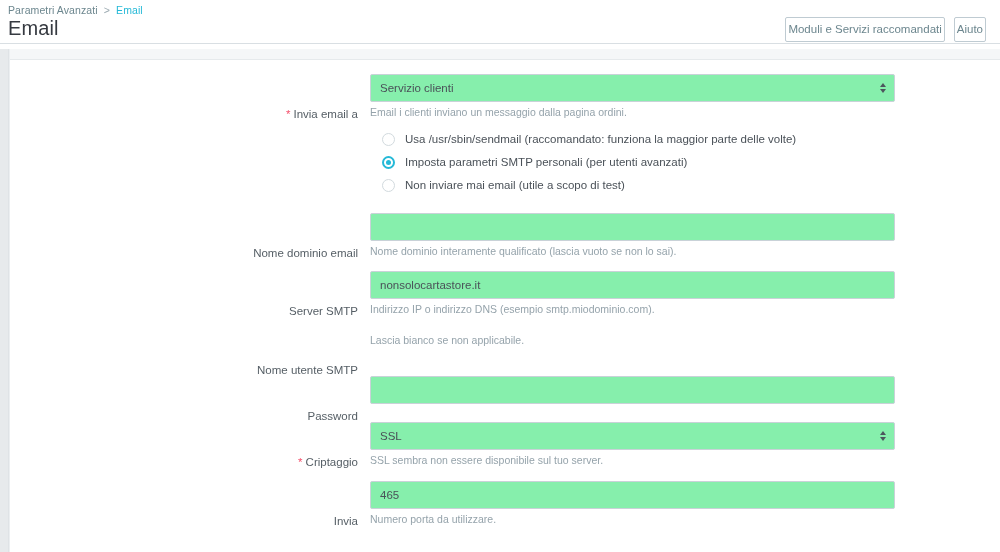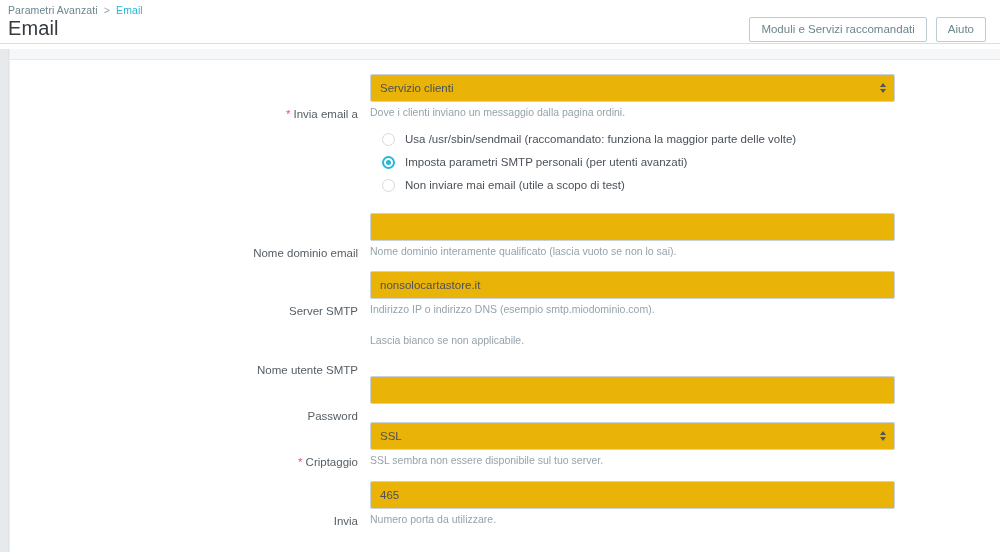--- a/index.html
+++ b/index.html
@@ -57,21 +57,21 @@
     right: 14px; top: 17px;
     display: flex;
     gap: 9px;
     align-items: center;
   }
   .hbtn {
     display: inline-flex;
     align-items: center;
     justify-content: center;
     height: 25px;
-    padding: 0 11px;
+    padding: 0 2px;
     font-size: 11.5px;
     color: #6c868e;
     background: #ffffff;
     border: 1px solid #bfcbd2;
     border-radius: 2px;
     cursor: pointer;
     white-space: nowrap;
     line-height: 1;
   }
 
@@ -130,21 +130,21 @@
 
   .field-input,
   .field-select {
     display: block;
     width: 525px;
     height: 28px;
     padding: 0 9px;
     font-size: 11.5px;
     font-family: "Liberation Sans", sans-serif;
     color: #4a5158;
-    background: #eab308;
+    background: #86efac;
     border: 1px solid #c9d2d8;
     border-radius: 2px;
     outline: none;
   }
   .field-input::placeholder { color: #b4bfc6; }
 
   .select-wrap { position: relative; width: 525px; }
   .field-select {
     -webkit-appearance: none;
     -moz-appearance: none;
@@ -259,21 +259,21 @@
           <div class="field-col">
             <div class="select-wrap">
               <select class="field-select">
                 <option>Servizio clienti</option>
               </select>
               <span class="select-arrows">
                   <i class="up"></i>
                   <i class="down"></i>
                 </span>
             </div>
-            <div class="field-hint">Dove i clienti inviano un messaggio dalla pagina ordini.</div>
+            <div class="field-hint">Email i clienti inviano un messaggio dalla pagina ordini.</div>
           </div>
         </div>
 
         <div class="radio-indent">
           <div class="radio-block">
             <div class="radio-row">
               <span class="radio-dot"></span>
               <span class="radio-label">Usa /usr/sbin/sendmail (raccomandato: funziona la maggior parte delle volte)</span>
             </div>
             <div class="radio-row checked">

